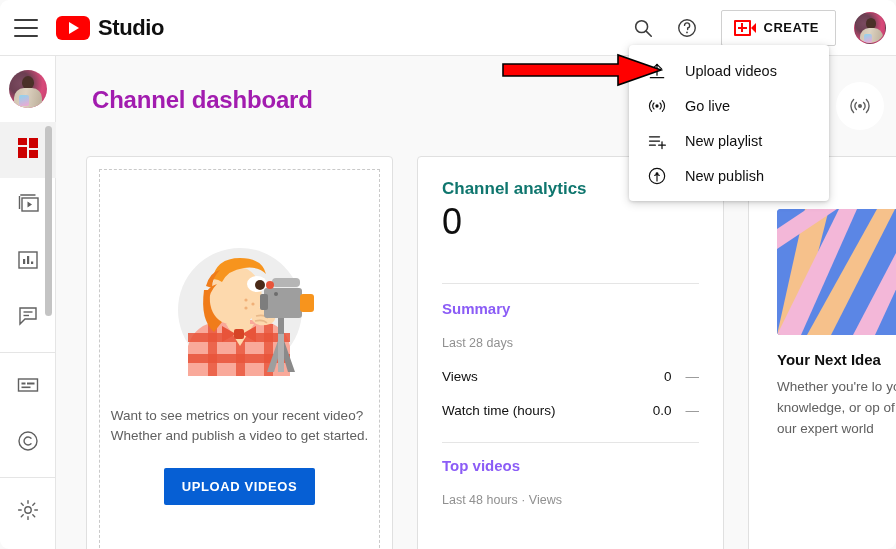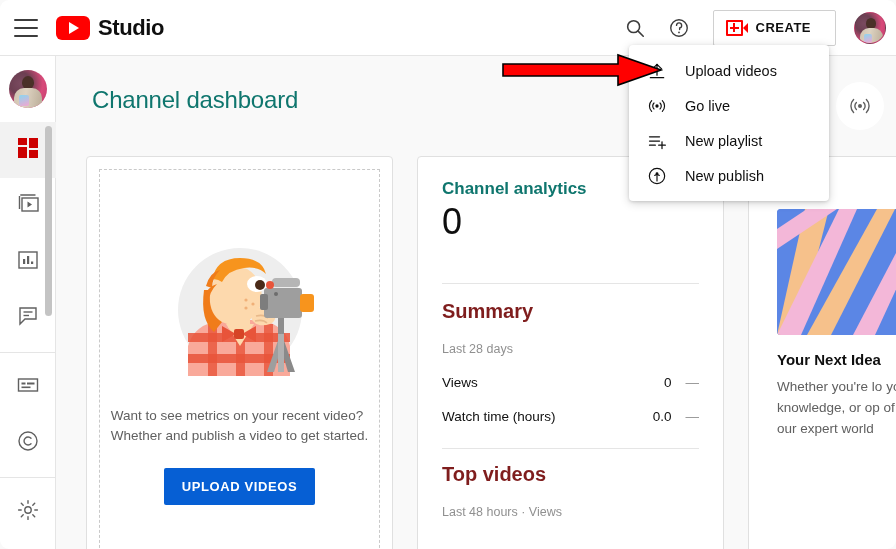--- a/index.html
+++ b/index.html
@@ -42,21 +42,21 @@
   .header-right {
     margin-left: auto; display: flex; align-items: center; gap: 4px; padding-right: 10px;
   }
   .icon-btn {
     width: 40px; height: 40px; border-radius: 50%;
     display: flex; align-items: center; justify-content: center; cursor: pointer;
   }
 
   .create-btn {
     display: flex; align-items: center; gap: 8px;
-    height: 36px; padding: 0 24px 0 12px; margin-left: 10px; margin-right: 10px;
+    height: 36px; padding: 0 16px 0 12px; margin-left: 10px; margin-right: 10px;
     border: 1px solid #d0d0d0; border-radius: 2px; background: #fff;
     font-size: 13px; font-weight: 700; letter-spacing: .5px; color: #0f0f0f;
     cursor: pointer;
   }
   .cam-icon { position: relative; width: 22px; height: 16px; }
   .cam-icon .body {
     position: absolute; left: 0; top: 0; width: 17px; height: 16px;
     border: 2px solid #ff0000; border-radius: 1px;
   }
   .cam-icon .plus-h { position: absolute; left: 4px; top: 7px; width: 9px; height: 2px; background: #ff0000; }
@@ -122,21 +122,21 @@
   .scrollbar {
     position: absolute; right: 3px; top: 70px; width: 7px; height: 190px;
     background: #c4c4c4; border-radius: 4px; cursor: pointer;
   }
 
   
   .main {
     position: absolute; left: 56px; top: 56px; width: 840px; height: 493px;
     background: #f9f9f9; overflow: hidden;
   }
-  .page-title { font-size: 24px; font-weight: 400; color:#0f766e; padding: 30px 0 0 36px; letter-spacing: -.2px; }
+  .page-title { font-size: 24px; font-weight: 700; color:#a21caf; padding: 30px 0 0 36px; letter-spacing: -.2px; }
 
   .golive-circle {
     position: absolute; right: 12px; top: 26px; width: 48px; height: 48px;
     border-radius: 50%; background: #fff;
     display: flex; align-items: center; justify-content: center; cursor: pointer;
   }
 
   .cards { position: absolute; left: 30px; top: 100px; display: flex; gap: 24px; }
 
   .card {
@@ -155,21 +155,21 @@
     font-size: 13px; font-weight: 700; letter-spacing: .6px;
     padding: 11px 18px; border-radius: 2px; cursor: pointer;
     font-family: "Liberation Sans", sans-serif;
   }
 
   .card-b { width: 307px; height: 420px; padding: 22px 24px; }
   .card-title { font-size: 17px; font-weight: 700; color:#0f766e; }
   .sub-label { font-size: 13.5px; color: #606060; margin-top: 12px; }
   .big-num { font-size: 36px; font-weight: 400; color:#0f0f0f; line-height: 46px; }
   .divider { height: 1px; background: #e5e5e5; margin: 38px 0 16px; }
-  .sec-title { font-size: 20px; font-weight: 700; color:#7f1d1d; }
+  .sec-title { font-size: 15px; font-weight: 700; color:#8b5cf6; }
   .sec-sub { font-size: 12.5px; color: #909090; margin-top: 19px; }
   .stat-row {
     display: flex; align-items: center; justify-content: space-between;
     font-size: 13.5px; color:#0f0f0f; margin-top: 19px;
   }
   .stat-val { display: flex; align-items: center; gap: 14px; }
   .stat-delta { color: #909090; }
   .divider2 { height: 1px; background: #e5e5e5; margin: 24px 0 14px; }
 
   .card-c { width: 307px; height: 420px; padding: 18px 20px; }

